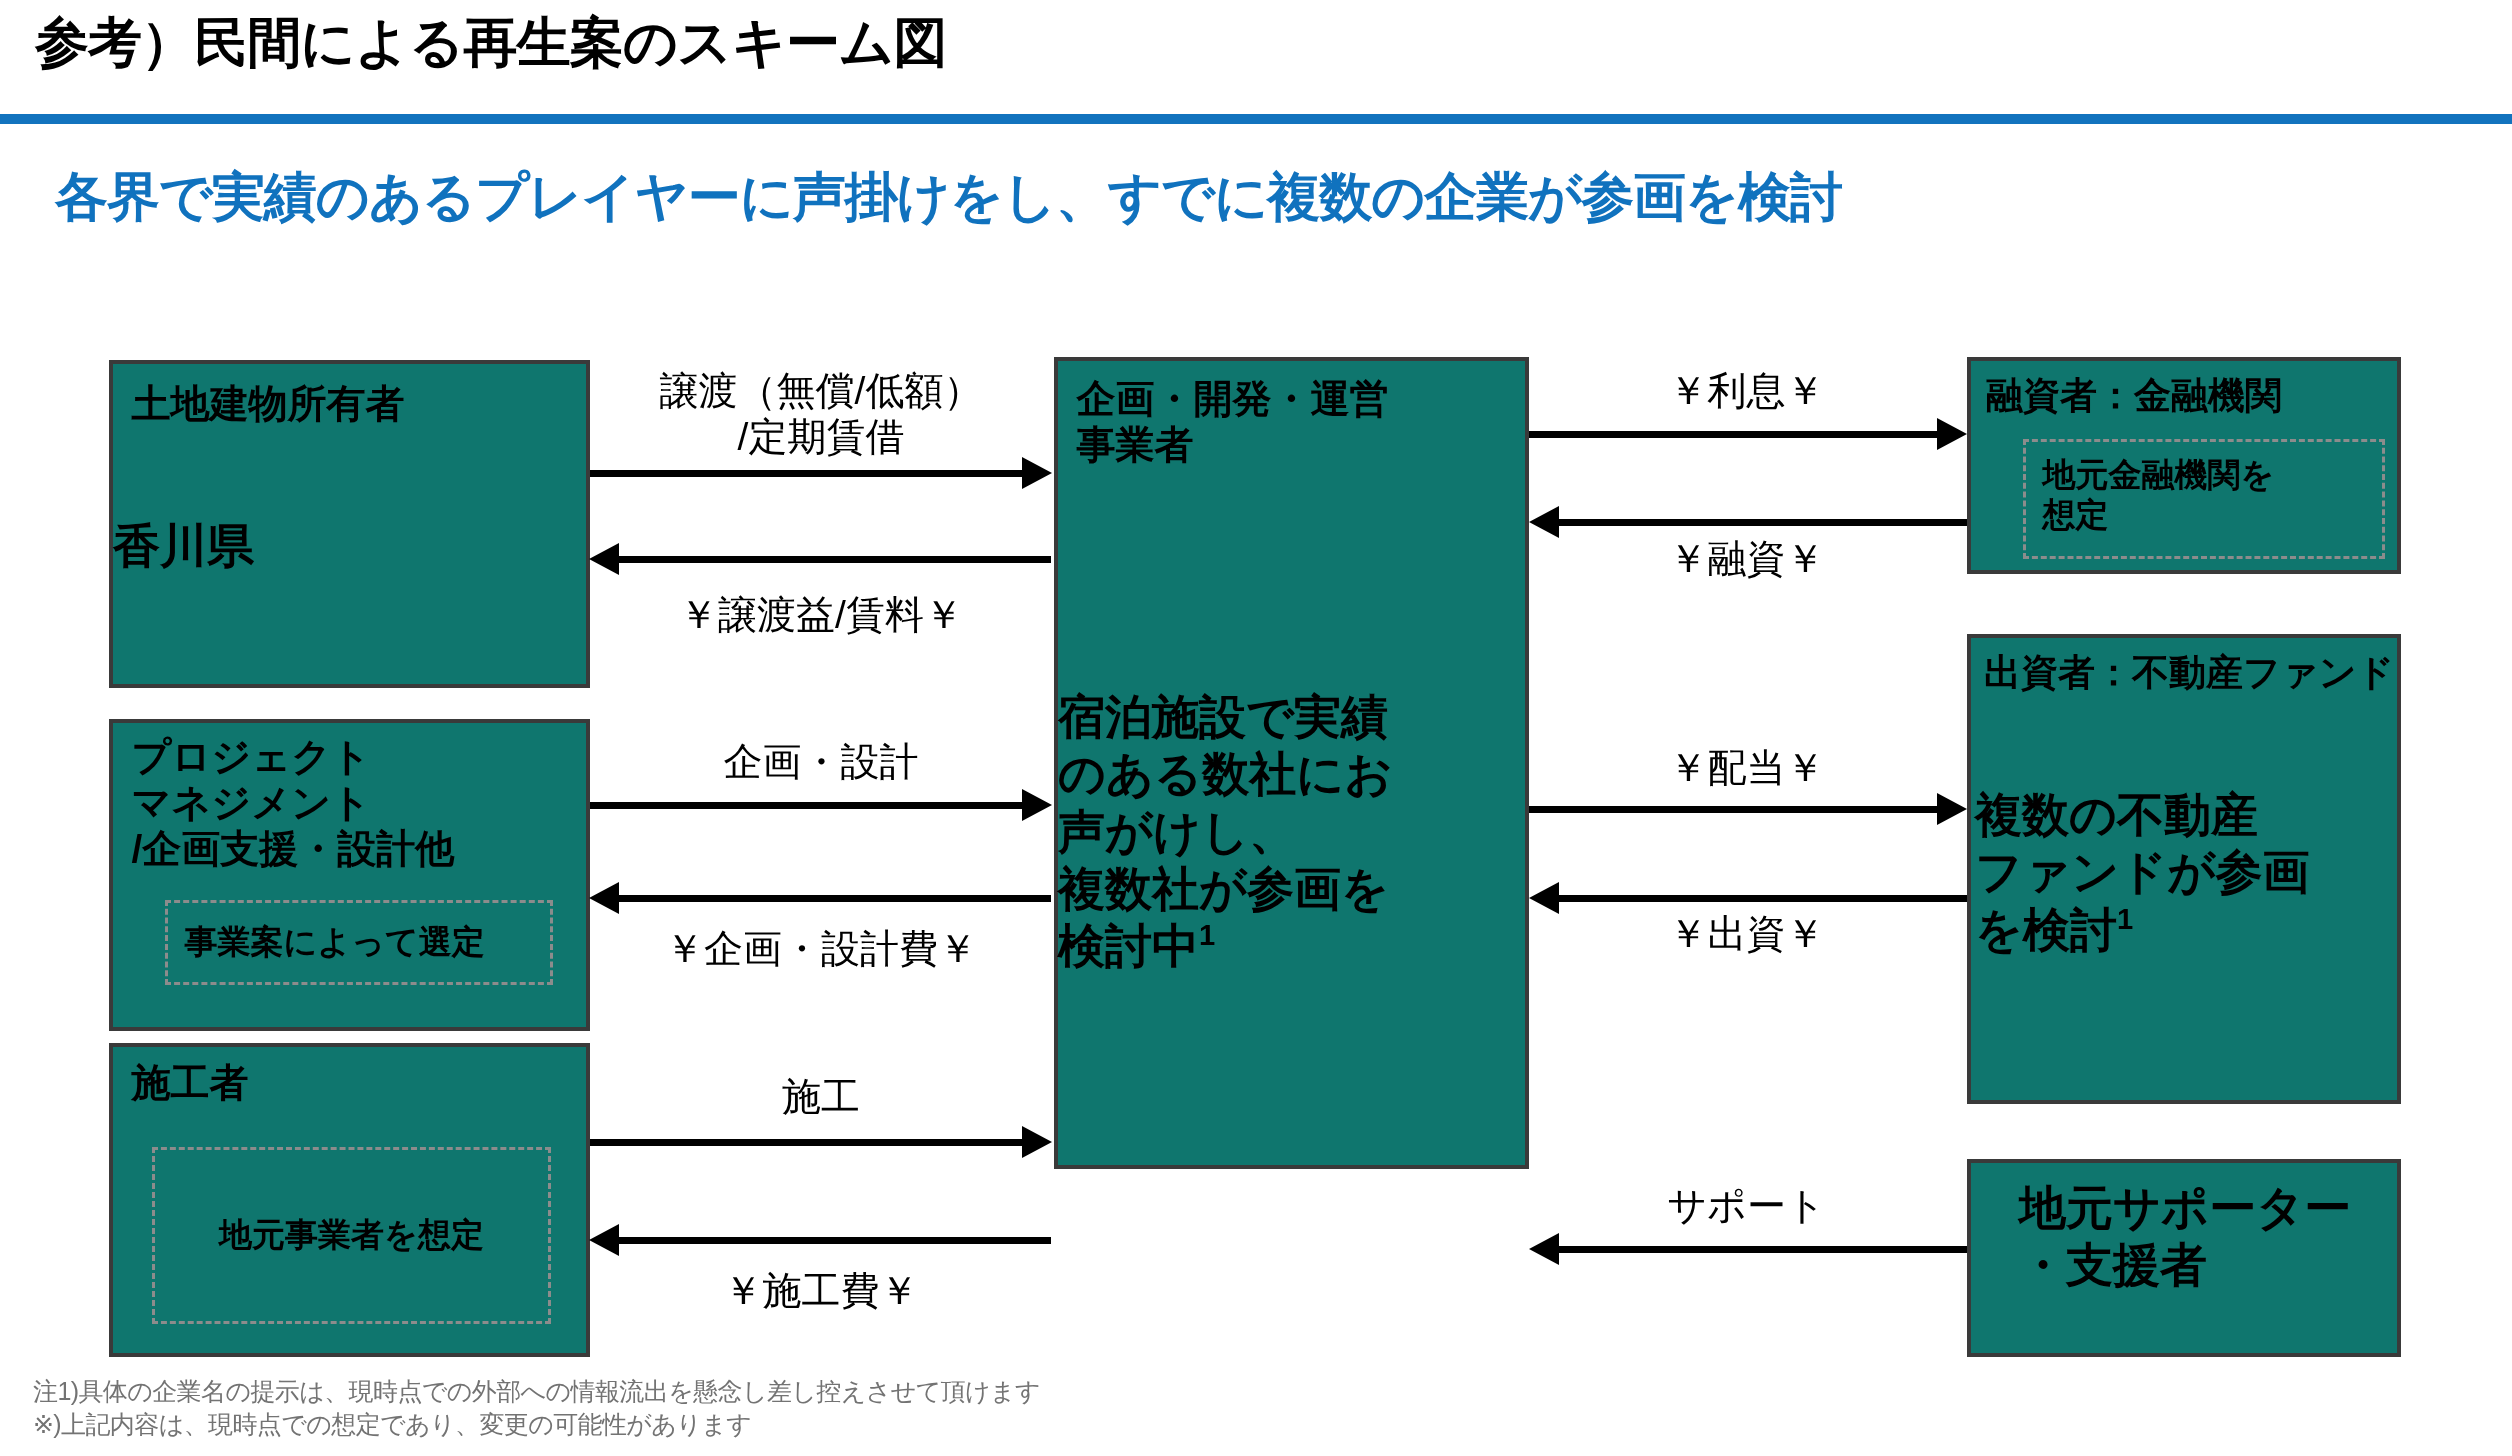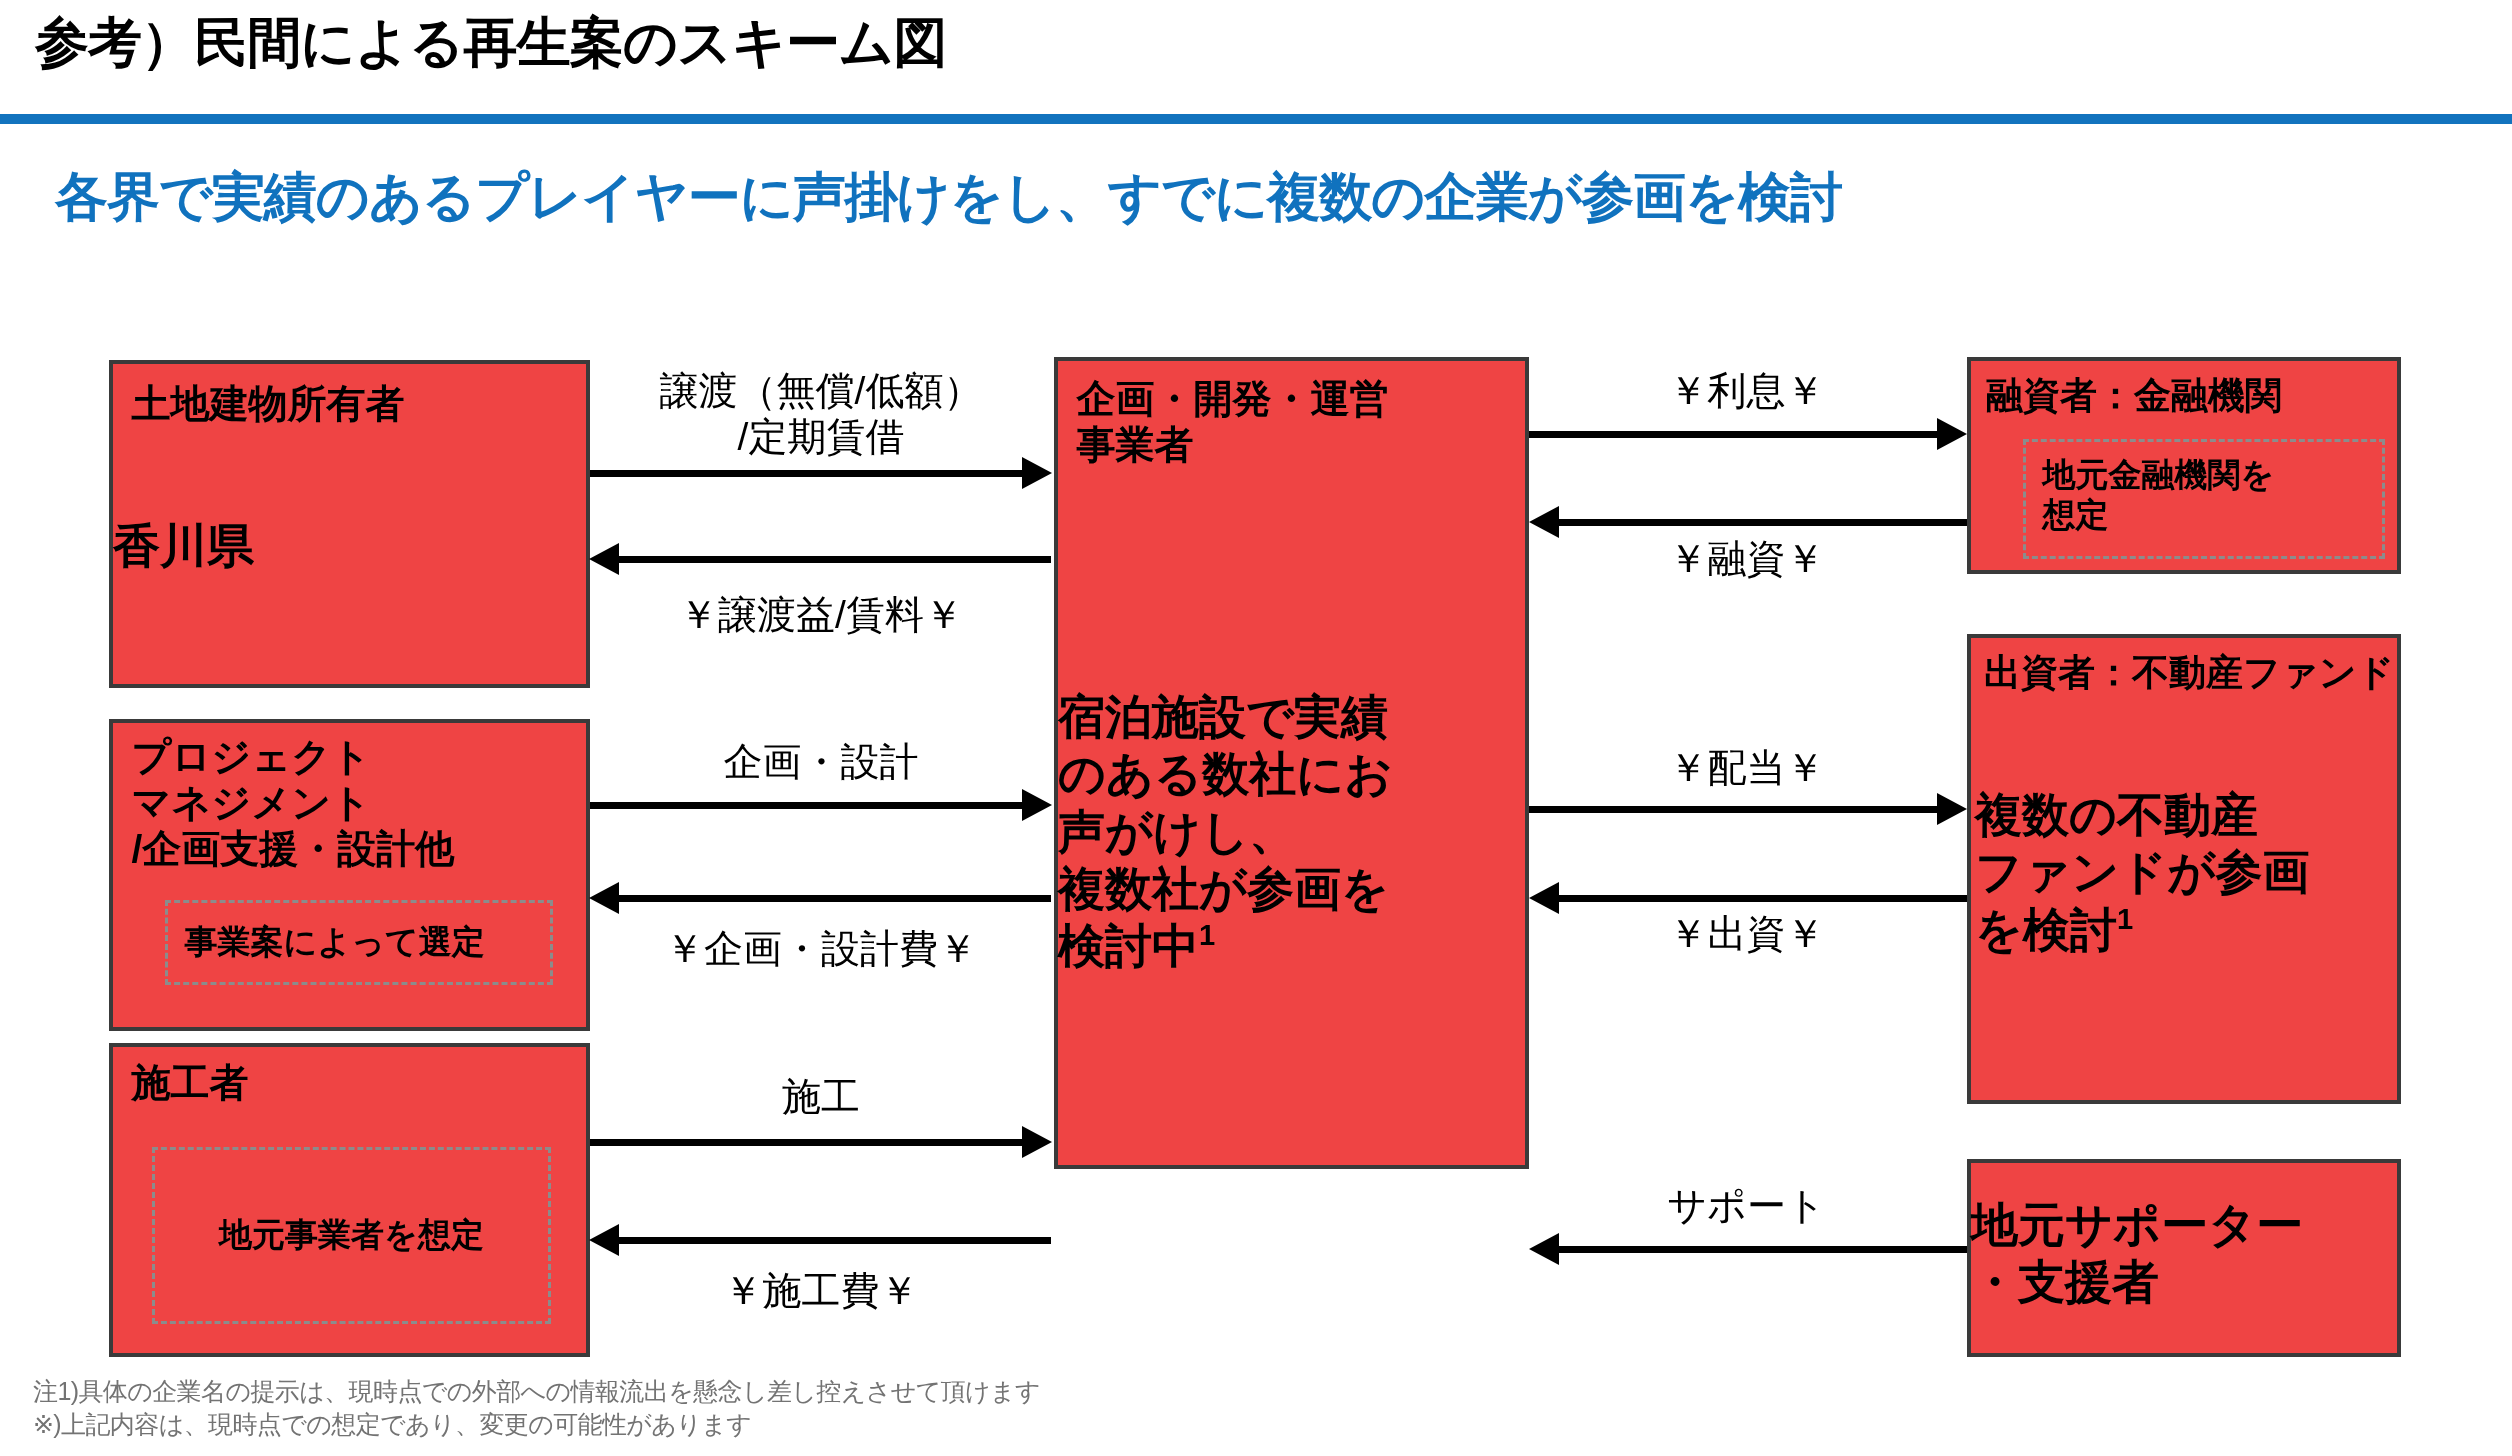--- a/index.html
+++ b/index.html
@@ -49,21 +49,21 @@
     line-height: 1.20;
     letter-spacing: -1.1px;
     white-space: nowrap;
   }
   .subtitle div { white-space: nowrap; }
 
   
   .box {
     position: absolute;
     border: 4.6px solid #3A3A3A;
-    background: #ef4444;
+    background: #0f766e;
   }
   .box-title {
     position: absolute;
     font-size: 39px;
     font-weight: bold;
     color: #000000;
     line-height: 1.18;
     white-space: nowrap;
   }
   .box-center-text {
@@ -195,21 +195,21 @@
   <div class="box" style="left:1967px; top:634px; width:434px; height:470px;">
     <div class="box-title" style="left:13px; top:13px; font-size:37px;">出資者：不動産ファンド</div>
     <div class="box-center-text" style="left:4px; top:148px; width:359px;">
       <div>複数の不動産</div>
       <div>ファンドが参画</div>
       <div><span>を検討</span><span class="sup">1</span></div>
     </div>
   </div>
 
   <div class="box" style="left:1967px; top:1159px; width:434px; height:198px;">
-    <div class="box-center-text" style="left:0; top:33px; width:425px;">
+    <div class="box-center-text" style="left:0; top:16px; width:425px;padding-left:48px;">
       <div>地元サポーター</div>
       <div>・支援者</div>
     </div>
   </div>
 
   <div class="arrow-label" style="left:590px; top:368px; width:462px;">
     <div>譲渡（無償/低額）</div>
     <div>/定期賃借</div>
   </div>
   <div class="arrow right" style="left:590px; top:470px; width:434px;"></div>

